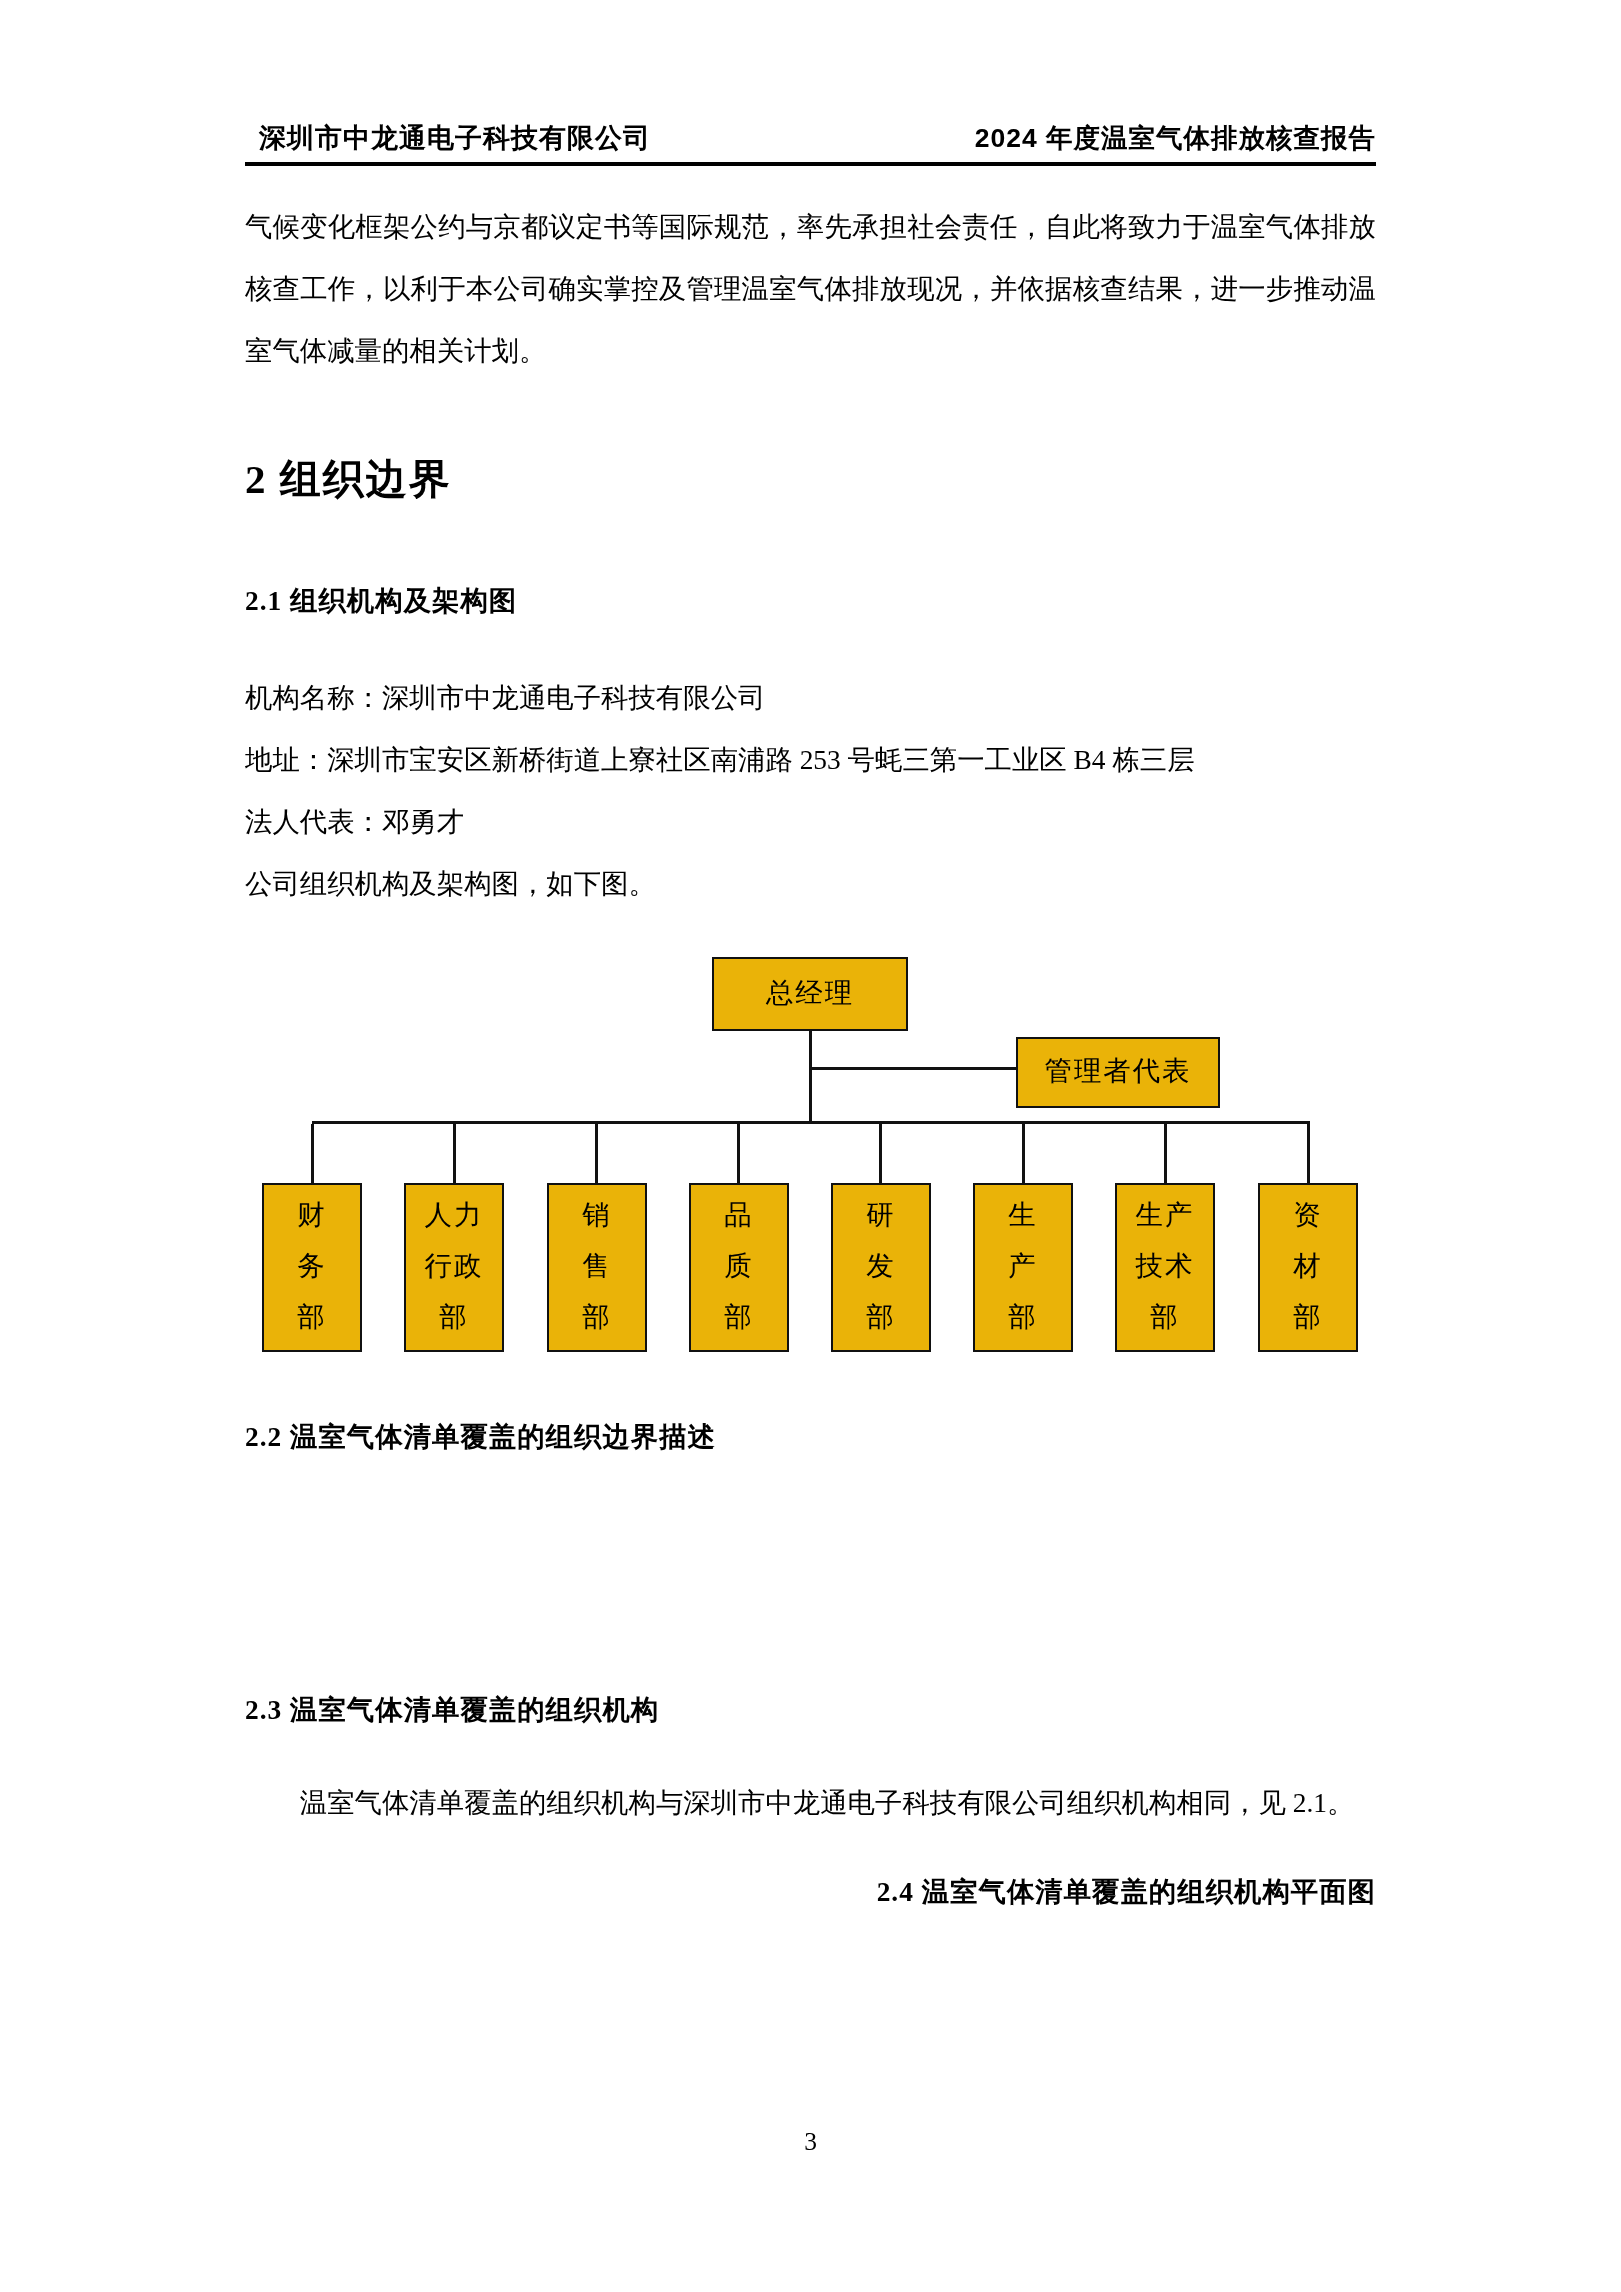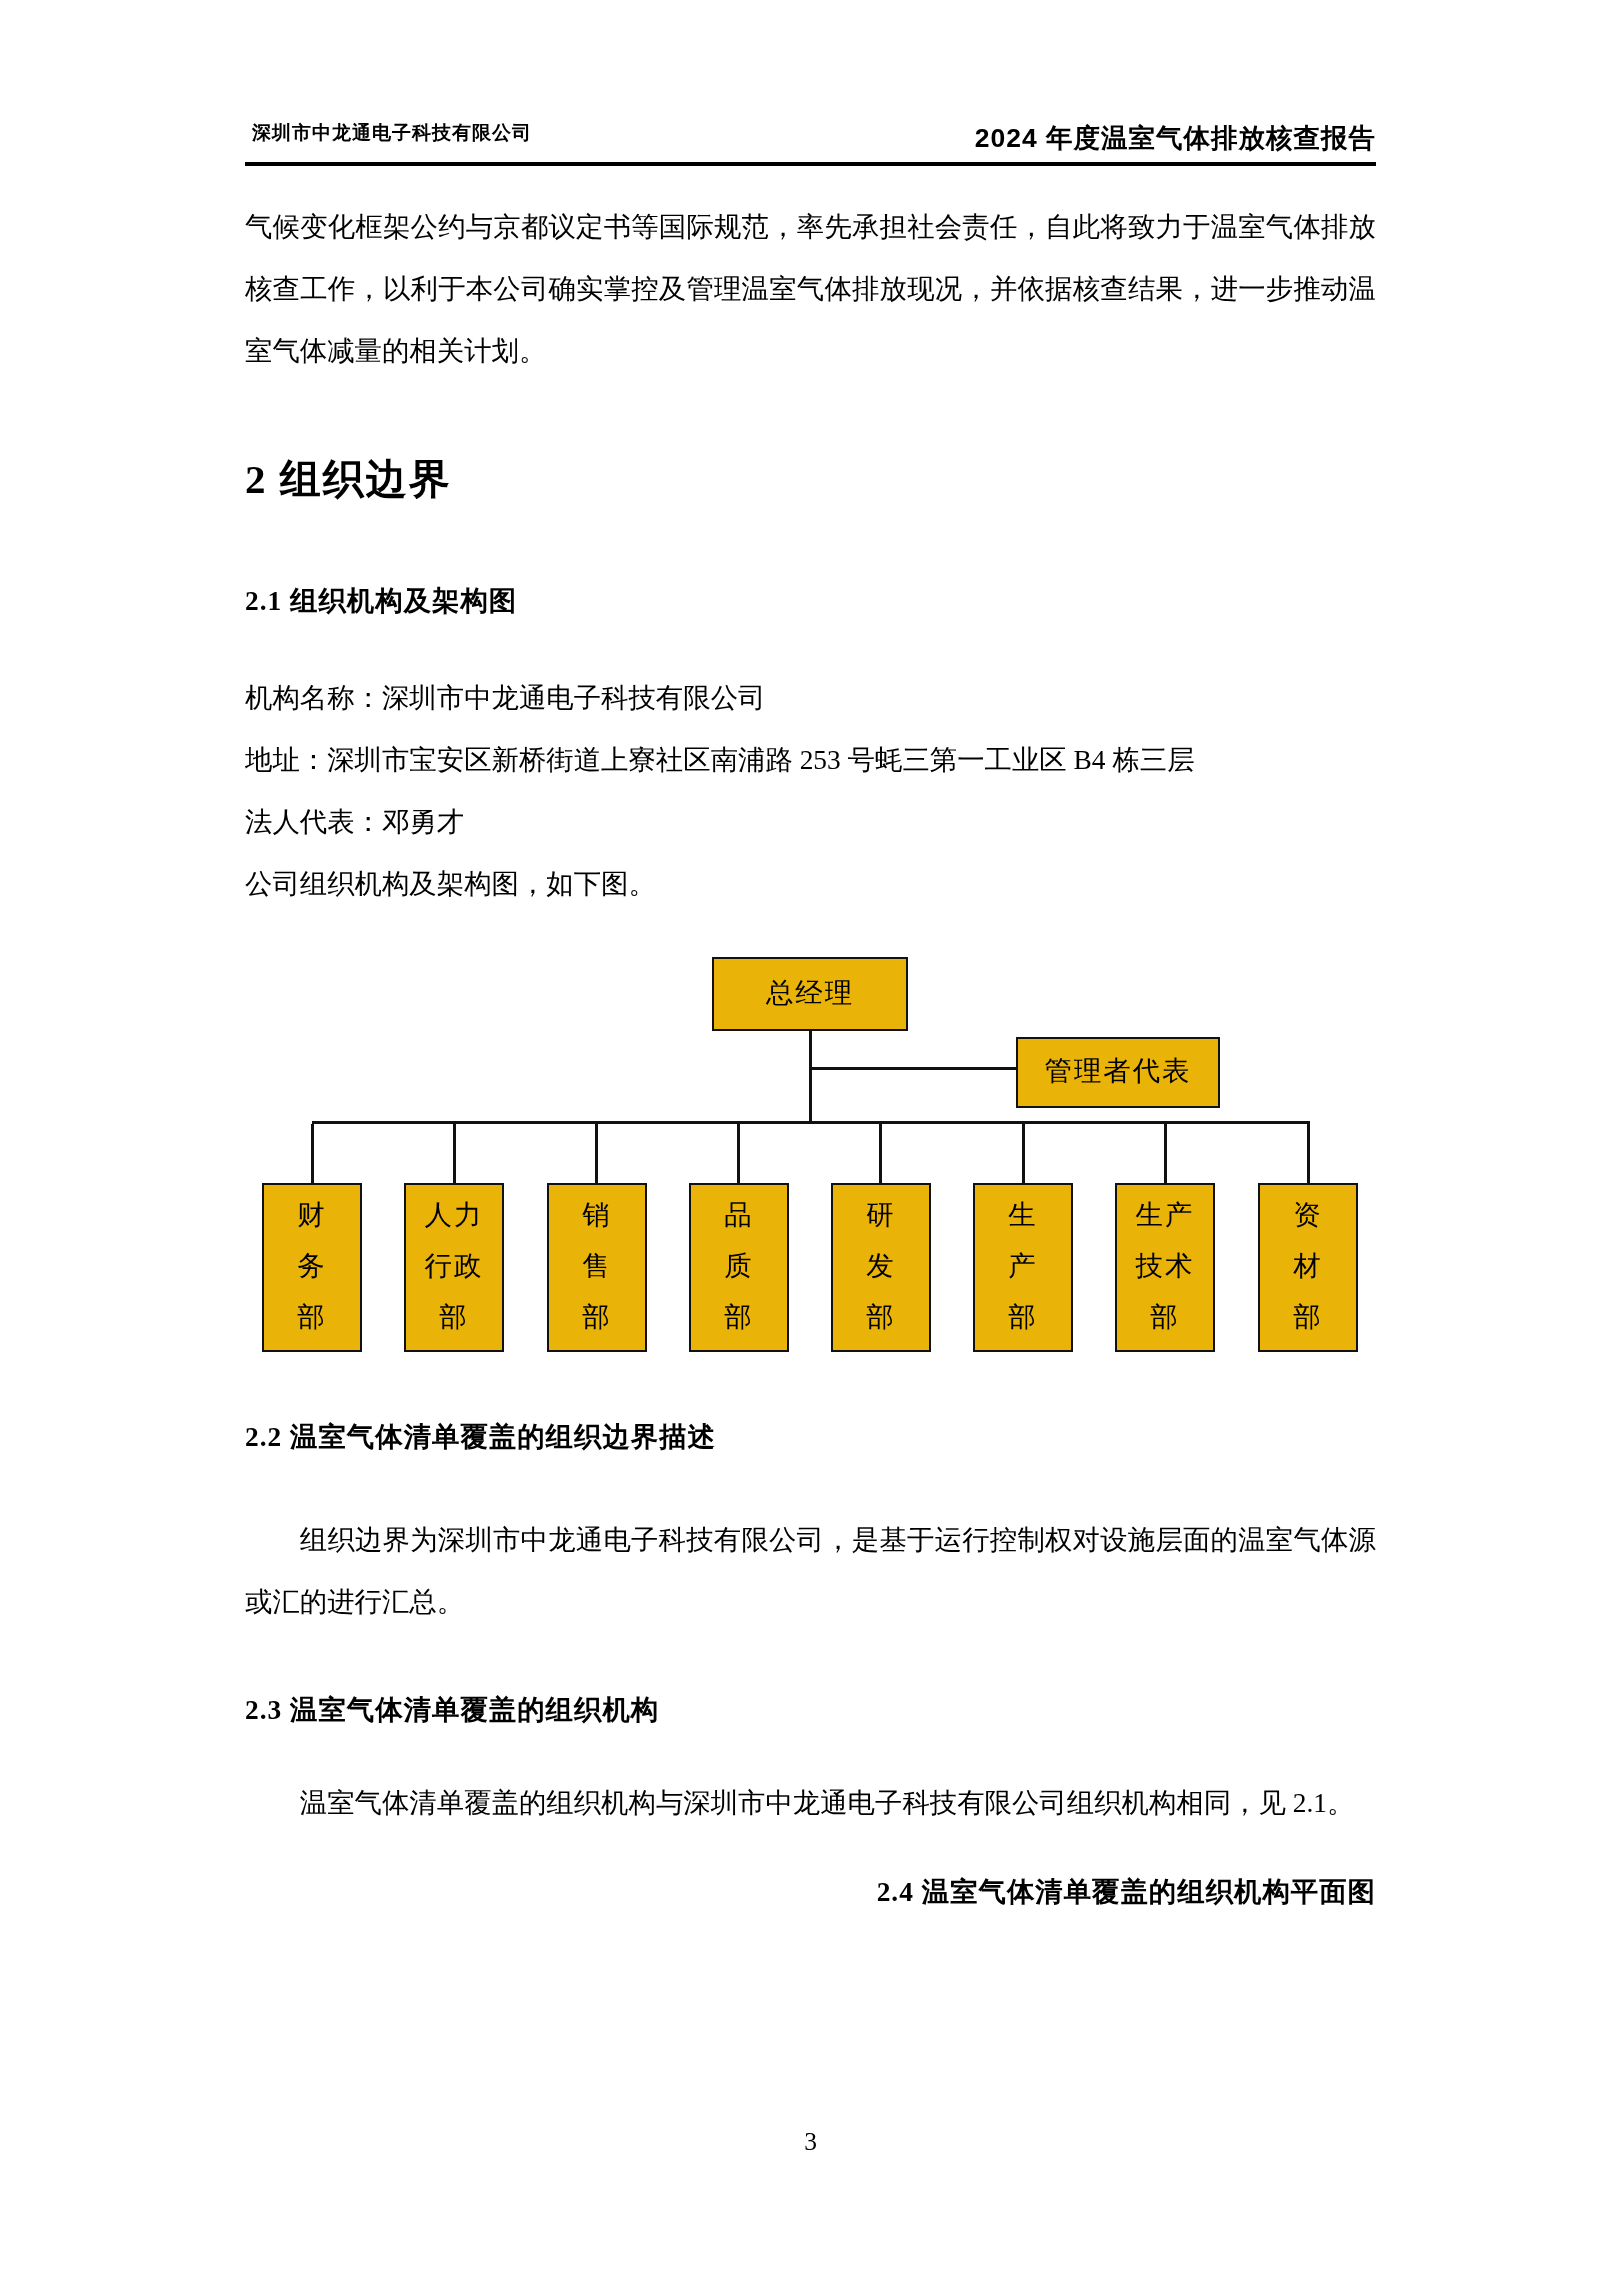--- a/index.html
+++ b/index.html
@@ -10,23 +10,23 @@
     margin: 0 auto;
     background: #ffffff;
     font-family: "Liberation Serif", "DejaVu Serif", serif;
     color: #000000;
     overflow: hidden;
   }
   .abs { position: absolute; }
 
   
   .hdr-left {
-    left: 252px; top: 120px; width: 686px;
+    left: 259px; top: 120px; width: 686px;
     font-family: Liberation Sans, sans-serif;
-    font-size: 19px; font-weight: 700; letter-spacing: 1px;
+    font-size: 27px; font-weight: 700; letter-spacing: 1px;
   }
   .hdr-right {
     left: 690px; top: 120px; width: 686px; text-align: right;
     font-family: "Liberation Sans", "DejaVu Sans", sans-serif;
     font-size: 26.5px; font-weight: 700; letter-spacing: 1px;
   }
   .hdr-rule { left: 245px; top: 162px; width: 1131px; height: 3.9px; background: #000; }
 
   
   .para {
@@ -138,21 +138,20 @@
 部</div>
     <div class="obox obox-dept" style="left:1115px">生产
 技术
 部</div>
     <div class="obox obox-dept" style="left:1258px">资
 材
 部</div>
   </div>
 
   <div class="abs h2 h2-22">2.2 温室气体清单覆盖的组织边界描述</div>
-  <div class="abs para para-22">组织边界为深圳市中龙通电子科技有限公司，是基于运行控制权对设施层面的温室气体源或汇的进行汇总。</div>
 
   <div class="abs h2 h2-23">2.3 温室气体清单覆盖的组织机构</div>
   <div class="abs para para-23">温室气体清单覆盖的组织机构与深圳市中龙通电子科技有限公司组织机构相同，见 2.1。</div>
 
   <div class="abs h2 h2-24">2.4 温室气体清单覆盖的组织机构平面图</div>
 
   <div class="abs pageno">3</div>
 
 </div>
 

